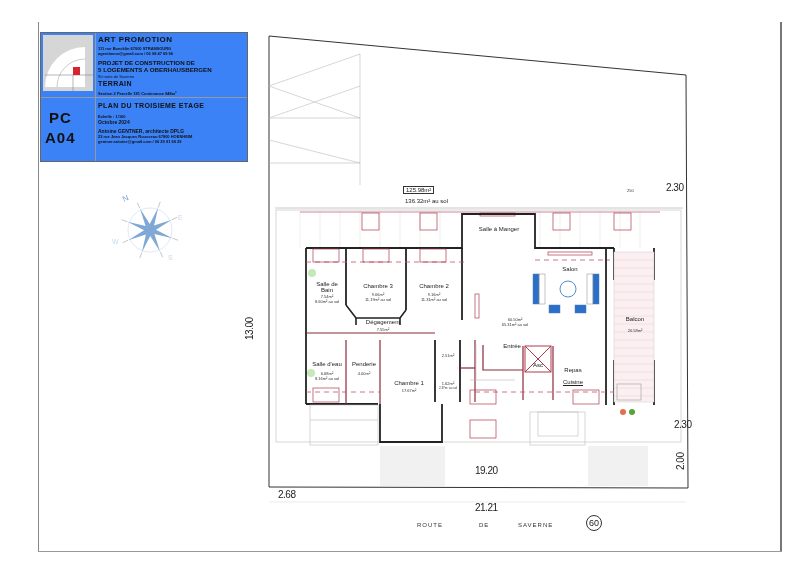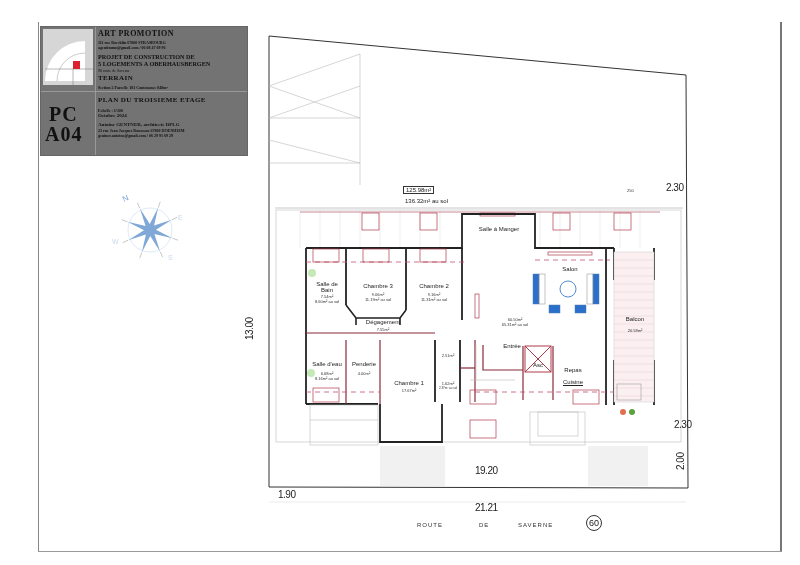--- a/index.html
+++ b/index.html
@@ -2,30 +2,30 @@
 <html><head>
 <meta charset="utf-8">
 <style>
   html,body{margin:0;padding:0;background:#ffffff;}
   body{width:800px;height:565px;position:relative;overflow:hidden;font-family:"Liberation Sans",sans-serif;color:#222;}
   .sheet{position:absolute;left:0;top:0;width:800px;height:565px;}
   .frame-left{position:absolute;left:38px;top:22px;width:1px;height:530px;background:#888;}
   .frame-right{position:absolute;left:780px;top:22px;width:2px;height:530px;background:#777;}
   .frame-bottom{position:absolute;left:38px;top:551px;width:744px;height:1px;background:#999;}
   
-  .tb{position:absolute;left:40px;top:26px;width:206px;height:128px;border:1px solid #666;background:#737373;font-family:Liberation Serif, serif;}
+  .tb{position:absolute;left:40px;top:32px;width:206px;height:128px;border:1px solid #666;background:#3b82f6;}
   .tb-logo{position:absolute;left:2px;top:2px;width:50px;height:56px;}
   .tb-div-v{position:absolute;left:54px;top:0;width:1px;height:128px;background:#999;}
   .tb-div-h{position:absolute;left:0;top:64px;width:206px;height:1px;background:#999;}
   .tb-text{position:absolute;left:57px;font-weight:bold;color:#111;white-space:nowrap;}
   .t-company{top:2px;font-size:8px;letter-spacing:0.5px;}
   .t-small{font-size:4px;font-weight:bold;}
   .t-project{font-size:6.2px;}
   .t-big{font-size:7px;letter-spacing:0.4px;}
-  .pc-code{position:absolute;left:8px;font-size:20px;font-weight:bold;letter-spacing:1px;color:#111;}
+  .pc-code{position:absolute;left:8px;font-size:15px;font-weight:bold;letter-spacing:1px;color:#111;}
   
   svg.plan{position:absolute;left:0;top:0;}
   .lbl{position:absolute;font-size:6px;color:#222;white-space:nowrap;text-align:center;}
   .lbl-s{position:absolute;font-size:4px;color:#333;white-space:nowrap;text-align:center;}
   .dim{position:absolute;font-size:10px;color:#222;letter-spacing:-0.5px;white-space:nowrap;}
   .dim-v{transform:rotate(-90deg);transform-origin:left top;}
   .area-box{position:absolute;left:403px;top:186px;border:1px solid #333;font-size:6px;padding:0 2px;background:#fff;}
   .road{position:absolute;top:522px;font-size:6px;letter-spacing:1px;color:#333;}
   .road-num{position:absolute;left:586px;top:515px;width:14px;height:14px;border:1px solid #333;border-radius:50%;font-size:9px;text-align:center;line-height:14px;}
 </style>
@@ -293,21 +293,21 @@
   <div class="lbl" style="left:497px;top:343px;width:30px">Entrée</div>
   <div class="lbl" style="left:528px;top:362px;width:20px">Asc</div>
   <div class="lbl" style="left:558px;top:367px;width:30px">Repas</div>
   <div class="lbl" style="left:558px;top:379px;width:30px;text-decoration:underline">Cuisine</div>
 
   <div class="lbl-s" style="left:627px;top:188px">250</div>
   <div class="dim" style="left:666px;top:182px">2.30</div>
   <div class="dim dim-v" style="left:244px;top:340px">13.00</div>
   <div class="dim" style="left:674px;top:419px">2.30</div>
   <div class="dim dim-v" style="left:675px;top:470px">2.00</div>
-  <div class="dim" style="left:278px;top:489px">1.90</div>
+  <div class="dim" style="left:278px;top:489px">2.68</div>
   <div class="dim" style="left:475px;top:465px">19.20</div>
   <div class="dim" style="left:475px;top:502px">21.21</div>
 
   <div class="road" style="left:417px">ROUTE</div>
   <div class="road" style="left:479px">DE</div>
   <div class="road" style="left:518px">SAVERNE</div>
   <div class="road-num">60</div>
 </div>
 
 </body></html>

